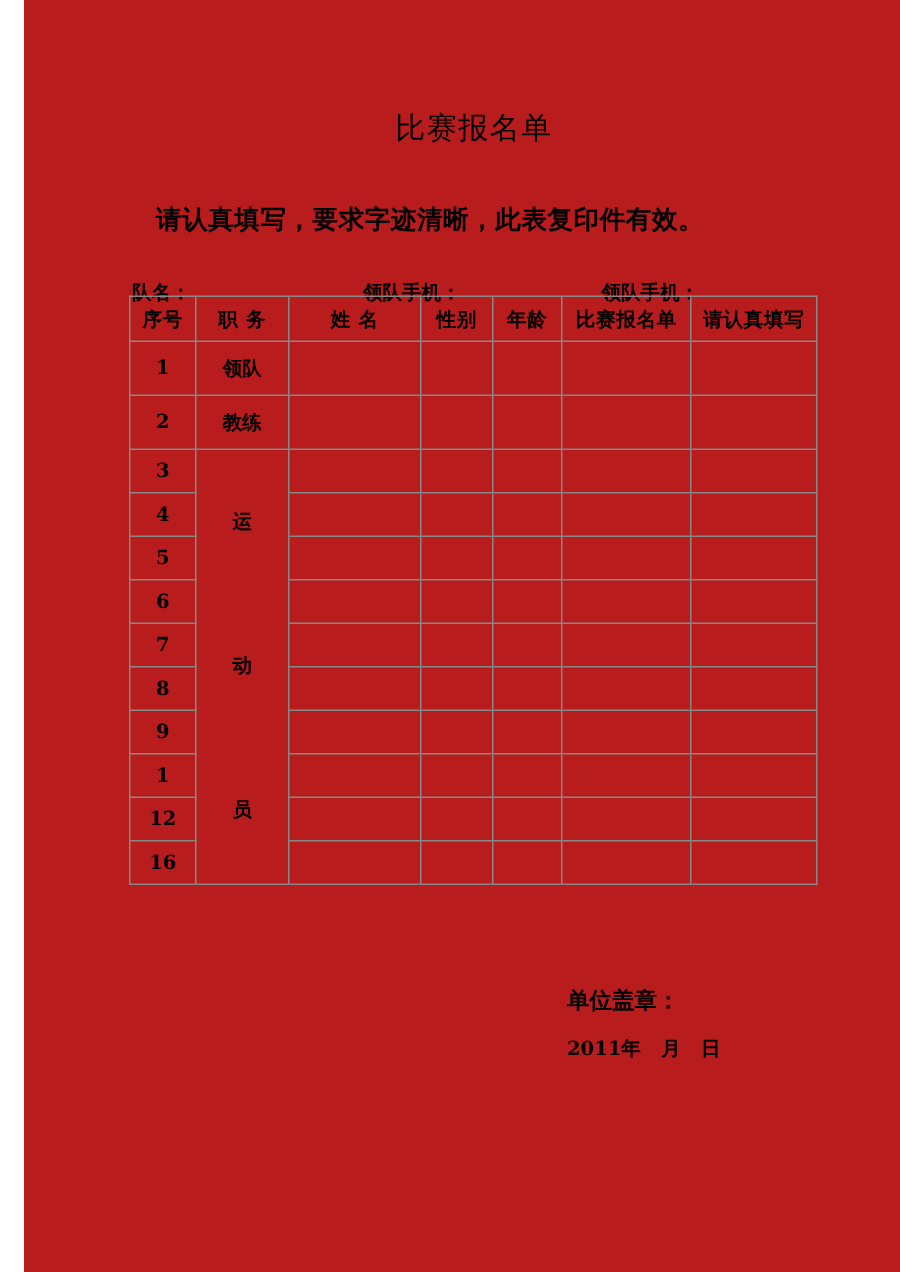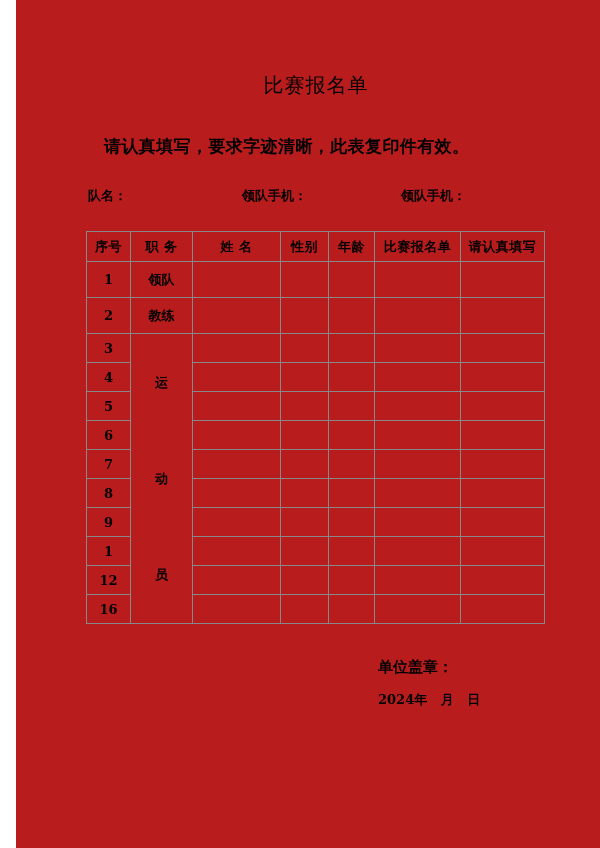--- a/index.html
+++ b/index.html
@@ -65,21 +65,21 @@
     line-height: 20px;
     white-space: nowrap;
   }
   .field-team   { left: 72px; }
   .field-leader { left: 226px; }
   .field-coach  { left: 385px; }
 
   
   .roster-table {
     position: absolute;
-    top: 231px;
+    top: 197px;
     left: 70px;
     width: 458px;
     border-collapse: collapse;
     table-layout: fixed;
   }
   .roster-table td,
   .roster-table th {
     border: 1px solid #888888;
     padding: 0;
     text-align: center;
@@ -308,16 +308,16 @@
         <td class="cell-blank"></td>
         <td class="cell-blank"></td>
         <td class="cell-blank"></td>
       </tr>
     </tbody>
   </table>
 
   <div class="footer-stamp">单位盖章：</div>
 
   <div class="footer-date">
-    <span class="date-year">2024</span><span>年</span>&nbsp;&nbsp;&nbsp;<span>月</span>&nbsp;&nbsp;&nbsp;<span>日</span>
+    <span class="date-year">2011</span><span>年</span>&nbsp;&nbsp;&nbsp;<span>月</span>&nbsp;&nbsp;&nbsp;<span>日</span>
   </div>
 
 </div>
 
 </body></html>

